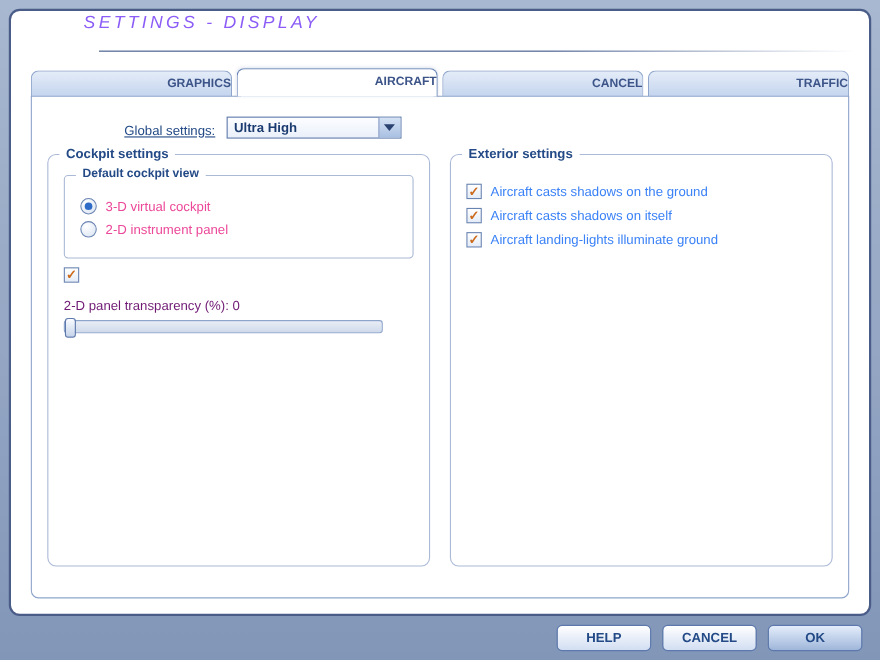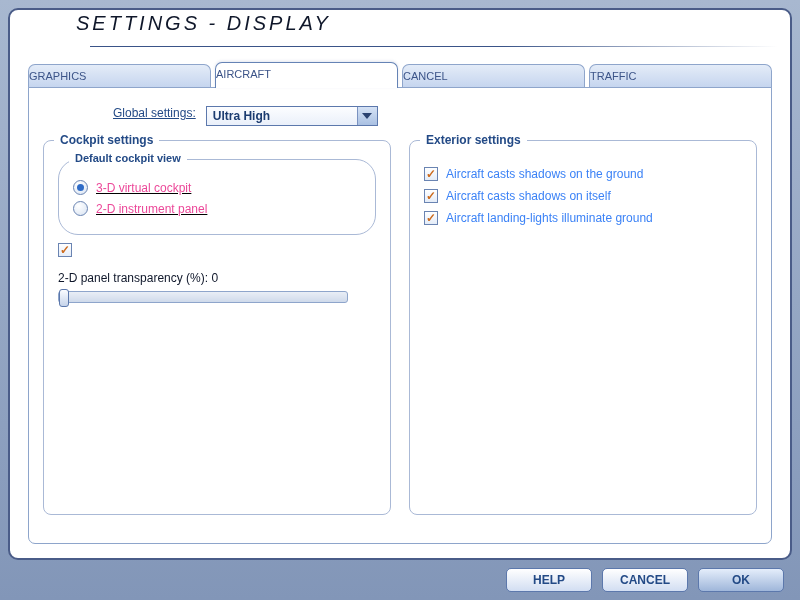--- a/index.html
+++ b/index.html
@@ -16,22 +16,22 @@
   border-radius: 10px;
   background: #fff;
 }
 .title-area {
   position: absolute;
   left: 18px; top: -2px;
   padding: 4px 16px 0 48px;
   height: 32px;
 }
 .title-text {
-  color: #0f172a;
-  font-size: 20px;
+  color: #8b5cf6;
+  font-size: 16px;
   letter-spacing: 3px;
   font-weight: 400;
   font-style: italic;
   text-align: right;
 }
 .title-underline {
   position: absolute;
   left: 80px; right: 12px; top: 36px;
   height: 1px;
   background: linear-gradient(to right, #3a5488 0%, #3a5488 60%, transparent 100%);
@@ -43,23 +43,23 @@
 
 
 .tab-bar { display: flex; gap: 4px; position: relative; height: 26px; }
 .tab {
   flex: 1;
   height: 24px;
   background: linear-gradient(to bottom, #e4ecf8, #c4d4ee);
   border: 1px solid #8ea5cb;
   border-bottom: none;
   border-radius: 7px 7px 0 0;
-  text-align: left;
+  text-align: right;
   font-size: 11px;
-  font-weight: normal;
+  font-weight: bold;
   color: #3c5488;
   line-height: 23px;
   cursor: pointer;
   position: relative;
   top: 2px;
 }
 .tab.active {
   background: #fff;
   border-color: #6583b5;
   top: 0;
@@ -71,30 +71,30 @@
   border: 1px solid #8ea5cb;
   border-radius: 0 0 7px 7px;
   position: absolute;
   top: 25px; left: 0; right: 0; bottom: 0;
   background: #fff;
   padding: 18px 14px 14px 14px;
 }
 
 
 .global-row {
-  display: flex; align-items: flex-start; gap: 10px;
+  display: flex; align-items: flex-end; gap: 10px;
   padding-left: 70px;
 }
 .label {
   color: #234a86; font-size: 12px;
 }
 .label.u { text-decoration: underline; text-decoration-color: #234a86; }
 .select-box {
   display: inline-flex; align-items: center;
-  width: 172px; height: 20px;
+  width: 159px; height: 20px;
   border: 1px solid #5c78ac;
   background: linear-gradient(to bottom, #fcfdff, #eaf0fa);
   font-size: 12px; color: #1c3c70; font-weight: bold;
   padding-left: 6px;
   position: relative;
 }
 .select-arrow {
   position: absolute; right: 0; top: 0; bottom: 0;
   width: 20px;
   background: linear-gradient(to bottom, #d5e2f5, #a9c0e2);
@@ -129,24 +129,23 @@
   padding: 18px 14px 12px;
 }
 .group-label {
   position: absolute; top: -8px; left: 10px;
   background: #fff; padding: 0 6px;
   color: #234a86; font-size: 12px; font-weight: bold;
 }
 
 .inner-group {
   border: 1px solid #aab9d6;
-  border-radius: 20px;
+  border-radius: 4px;
   position: relative;
   padding: 14px 14px 12px;
-  text-decoration: underline;
 }
 .inner-label {
   position: absolute; top: -8px; left: 10px;
   background: #fff; padding: 0 6px;
   color: #234a86; font-size: 11px; font-weight: bold;
 }
 
 
 .opt-row { display: flex; align-items: center; gap: 8px; margin: 6px 0; color: #ec4899; font-size: 12px; cursor: pointer; }
 .radio {
@@ -164,21 +163,21 @@
 .checkbox {
   width: 14px; height: 14px; border: 1px solid #6a84b2;
   background: linear-gradient(to bottom, #fff, #e4ecf8);
   display: flex; align-items: center; justify-content: center;
   font-size: 12px; color: #cc6a1c; font-weight: bold;
   line-height: 1;
 }
 .checkbox.checked::after { content: "✓"; }
 
 
-.slider-label { color: #0f172a; font-size: 12px; margin-top: 14px; }
+.slider-label { color: #701a75; font-size: 12px; margin-top: 14px; }
 .slider-track {
   margin-top: 6px;
   height: 12px;
   width: 290px;
   border: 1px solid #8ea5cb;
   border-radius: 3px;
   background: linear-gradient(to bottom, #e9eef6, #cfdaeb);
   position: relative;
 }
 .slider-thumb {

